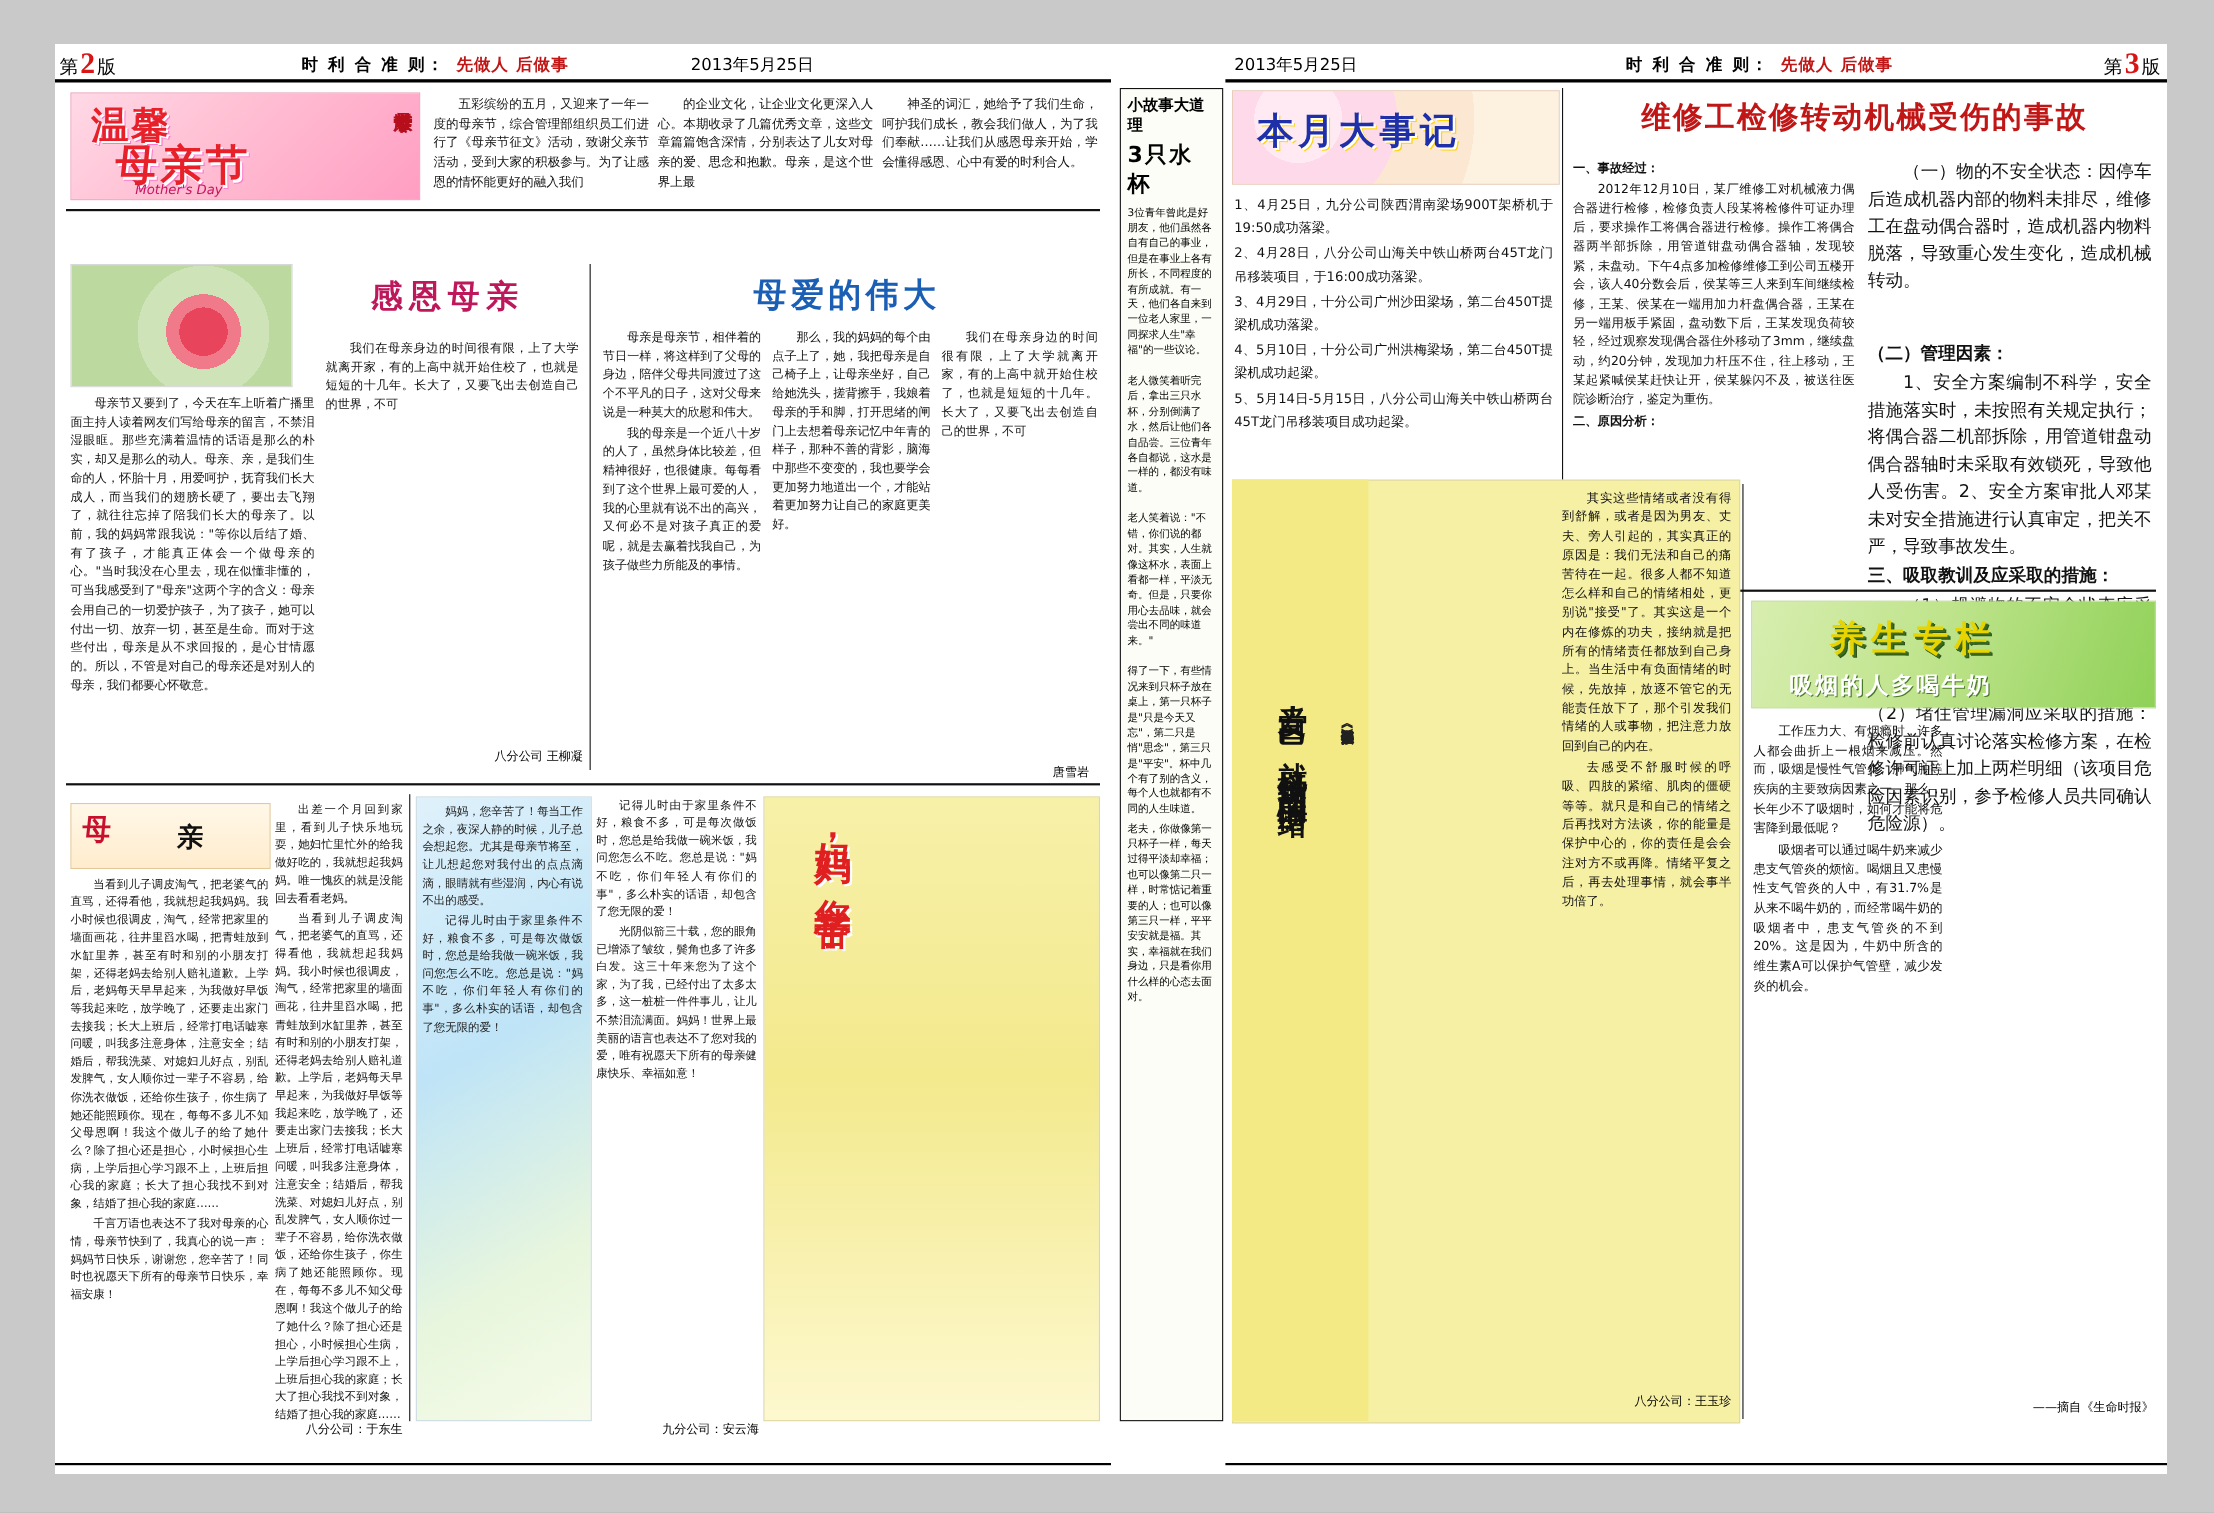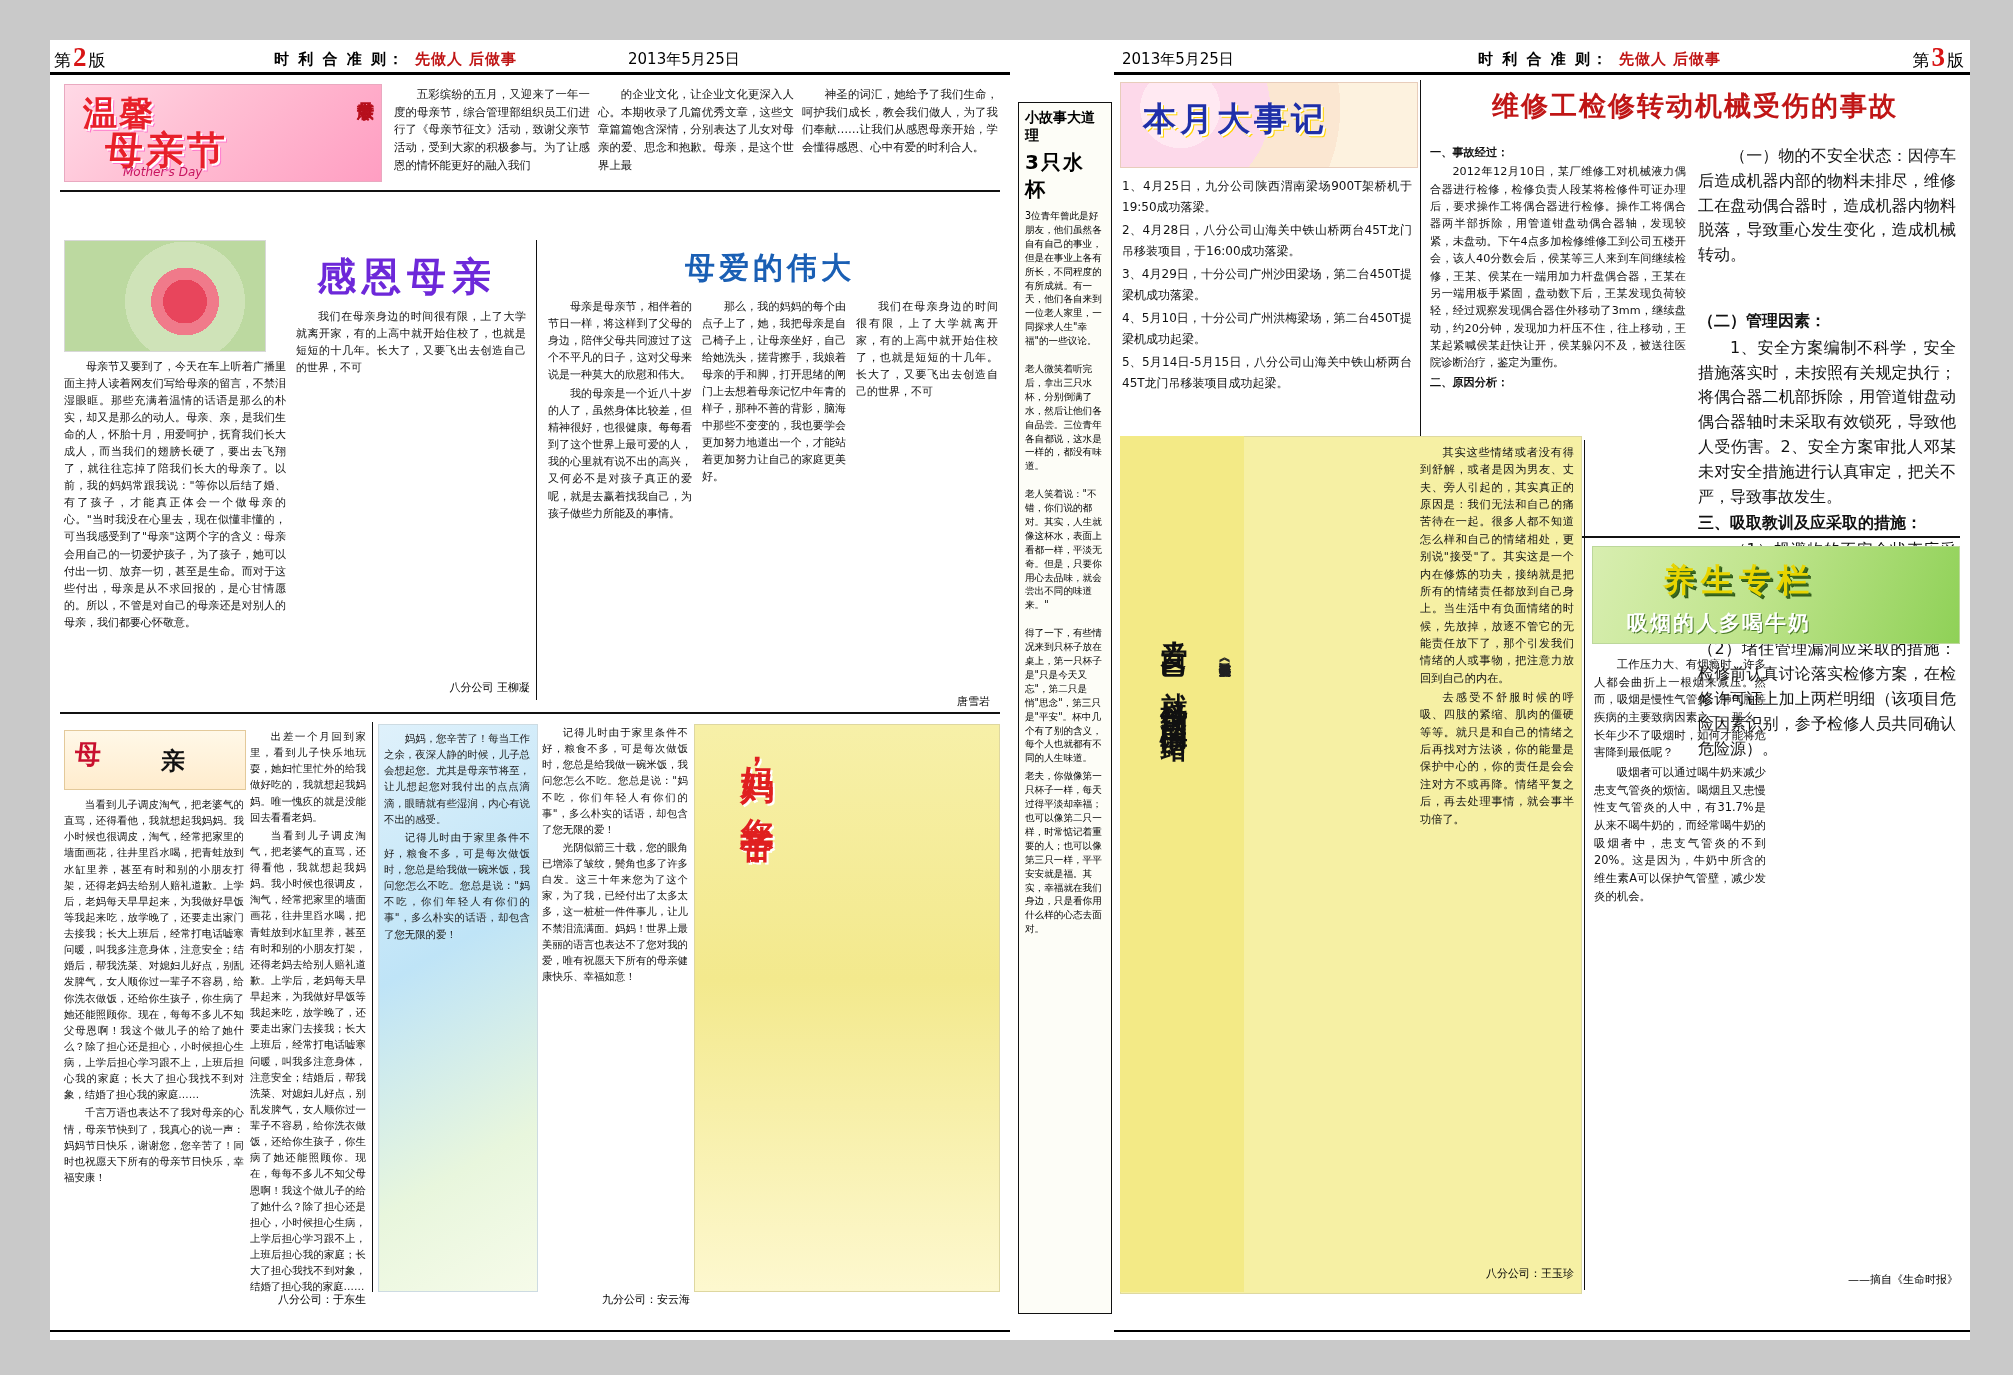--- a/index.html
+++ b/index.html
@@ -30,21 +30,21 @@
     background:linear-gradient(135deg,#ffd9e6 0%,#ffc0d4 40%,#ff9ec2 100%);
     border:1px solid #e9a9c0;}
   .mday .t1{position:absolute;left:18px;top:6px;font-size:34px;font-weight:bold;
     color:#e8202a;font-family:"DejaVu Sans",sans-serif;letter-spacing:2px;
     text-shadow:2px 2px 0 #fff,3px 3px 0 #f7c;}
   .mday .t2{position:absolute;left:40px;top:40px;font-size:38px;font-weight:bold;color:#e8202a;
     text-shadow:2px 2px 0 #fff,3px 3px 0 #f7c;letter-spacing:3px;}
   .mday .t3{position:absolute;left:58px;top:80px;font-size:12px;color:#c8145f;font-style:italic;}
   .mday .t4{position:absolute;right:6px;top:4px;width:26px;font-size:17px;font-weight:bold;color:#b60f1c;line-height:1.1;}
 
-  .title-big{font-size:39px;font-weight:bold;letter-spacing:6px;color:#6d28d9;font-family:"DejaVu Serif","Liberation Serif",serif;}
+  .title-big{font-size:29px;font-weight:bold;letter-spacing:6px;color:#be185d;font-family:"DejaVu Serif","Liberation Serif",serif;}
   .title-blue{font-size:30px;font-weight:bold;letter-spacing:4px;color:#1a5fb4;}
 
   .flower{position:absolute;left:14px;top:200px;width:200px;height:110px;
     background:radial-gradient(circle at 60% 55%,#e8455c 0 22px,#f07a8a 22px 34px,#cfe3b8 34px 60px,#bcd9a0 60px);
     border:1px solid #d8d8d8;}
 
   
   .heartbox{position:absolute;left:14px;top:690px;width:180px;height:58px;
     background:linear-gradient(#fff8e8,#ffeccd);border:1px solid #e3c99a;}
   .heartbox .hh{position:absolute;left:10px;top:6px;font-size:26px;font-weight:bold;color:#c8102e;}
@@ -187,21 +187,21 @@
     <div class="sign" style="position:absolute;left:460px;top:1248px;width:180px;">九分公司：安云海</div>
 
     <div class="photo-yellow" style="left:644px;top:684px;width:304px;height:566px;"></div>
     <div class="vtext big-red-v" style="position:absolute;left:684px;top:700px;height:520px;">妈妈，您辛苦了！</div>
 
     <div class="hr-black" style="left:0;top:1290px;width:960px;height:2px;"></div>
   </div>
 
   <div class="sheet sheet-right">
 
-    <div class="story-box" style="left:8px;top:40px;width:92px;height:1210px;margin-top:22px;">
+    <div class="story-box" style="left:8px;top:40px;width:92px;height:1210px;">
       <div style="padding:6px 6px 0 6px;">
         <div class="story-head">小故事大道理</div>
         <div class="story-head2" style="margin:4px 0 6px 0;">3只水杯</div>
         <div class="tiny" style="white-space:pre-wrap;">3位青年曾此是好朋友，他们虽然各自有自己的事业，但是在事业上各有所长，不同程度的有所成就。有一天，他们各自来到一位老人家里，一同探求人生"幸福"的一些议论。
 
 老人微笑着听完后，拿出三只水杯，分别倒满了水，然后让他们各自品尝。三位青年各自都说，这水是一样的，都没有味道。
 
 老人笑着说："不错，你们说的都对。其实，人生就像这杯水，表面上看都一样，平淡无奇。但是，只要你用心去品味，就会尝出不同的味道来。"
 
 得了一下，有些情况来到只杯子放在桌上，第一只杯子是"只是今天又忘"，第二只是悄"思念"，第三只是"平安"。杯中几个有了别的含义，每个人也就都有不同的人生味道。</div>

